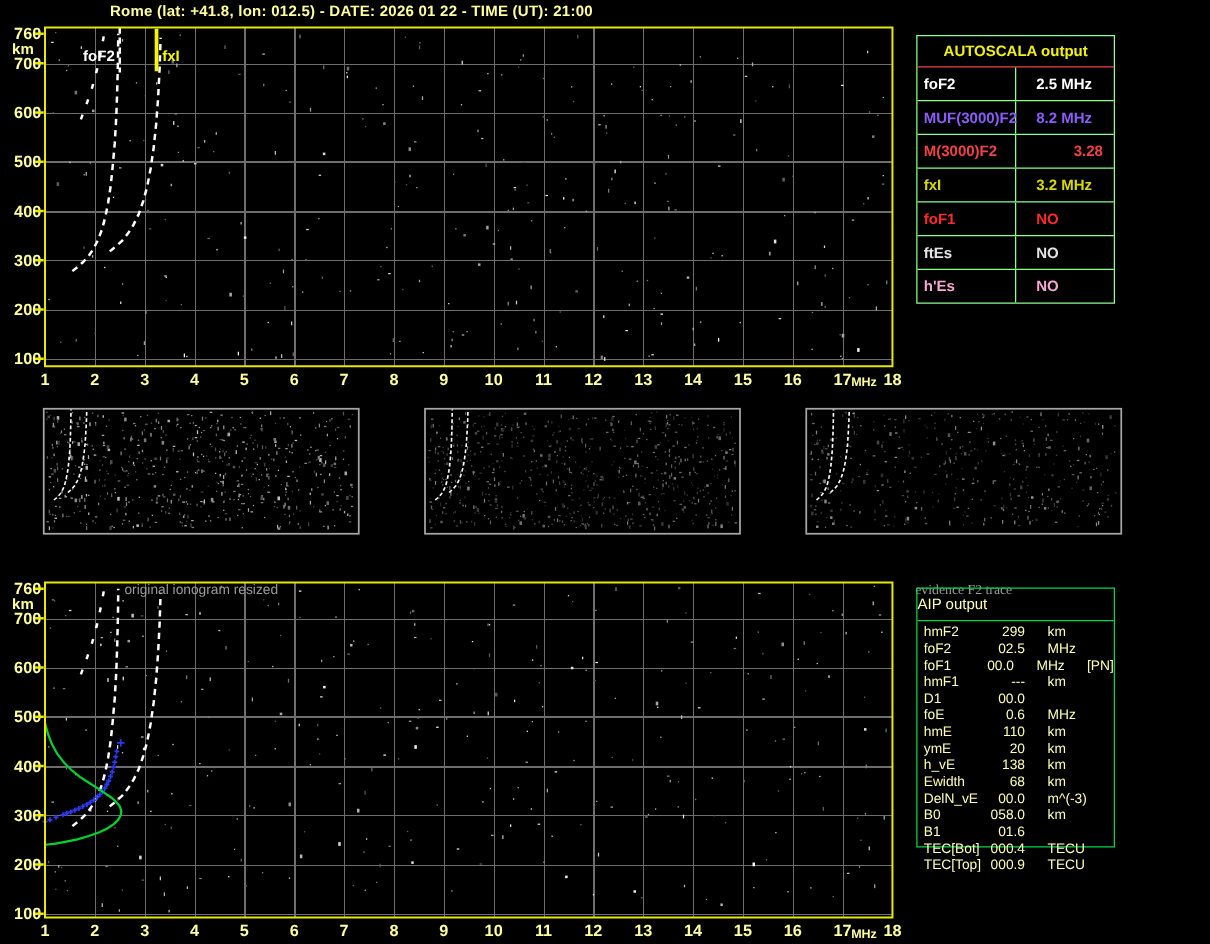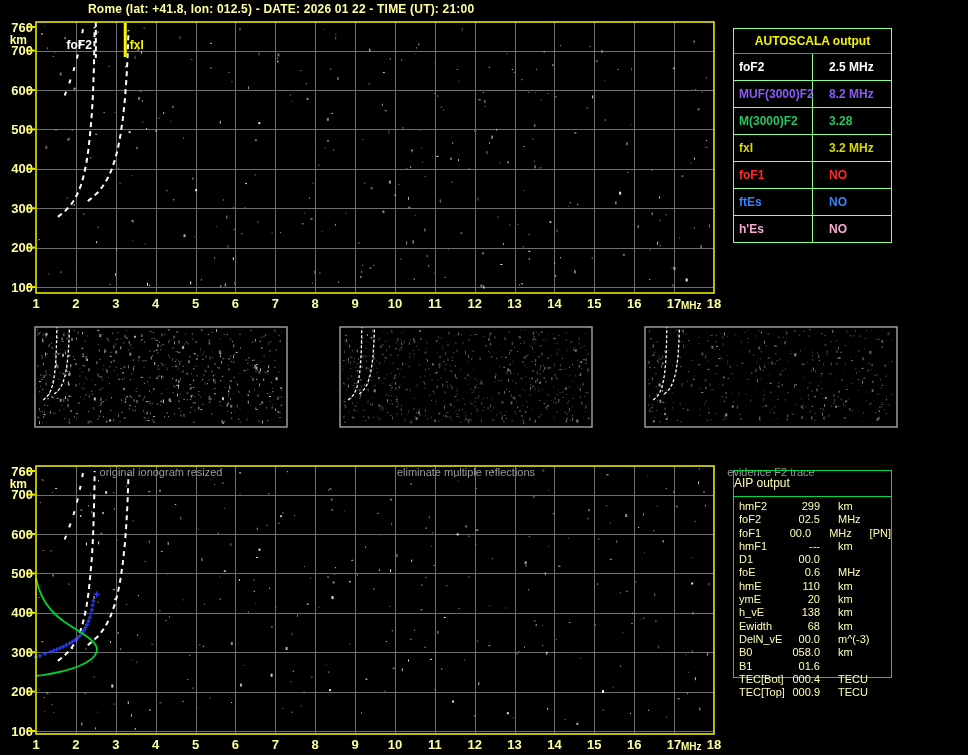--- a/index.html
+++ b/index.html
@@ -29,21 +29,21 @@
               border-bottom:1px solid #00d84a;font-size:12px;}
   .aip-rows{padding-top:3px;}
   .aip-row{display:flex;height:13.3px;white-space:pre;}
   .aip-l{width:50px;padding-left:5px;}
   .aip-v{width:31px;text-align:right;}
   .aip-u{margin-left:18px;width:42px;}
   .aip-x{margin-left:3px;}
 
   .panel-caption{position:absolute;top:433px;width:252px;text-align:center;
                  color:#9a9a9a;font-size:11px;margin-top:33px;}
-  .cap-1{left:35px;} .cap-2{left:340px;} .cap-3{left:645px;}
+  .cap-1{left:35px;} .cap-2{left:340px;} .cap-3{left:645px;font-family:Liberation Serif, serif;}
 </style>
 </head>
 <body>
 
 <div id="root">
 
   <svg id="plots-svg" width="968" height="755">
       <g>
         <line x1="76.38" y1="22" x2="76.38" y2="293" stroke="#6e6e6e" stroke-width="1" shape-rendering="crispEdges"></line>
         <line x1="116.26" y1="22" x2="116.26" y2="293" stroke="#6e6e6e" stroke-width="1" shape-rendering="crispEdges"></line>
@@ -2552,44 +2552,43 @@
   <div class="as-box">
     <div class="as-header">AUTOSCALA output</div>
     <div class="as-row" style="color: rgb(255, 255, 255);">
       <div class="as-cell-l">foF2</div>
       <div class="as-cell-v">2.5 MHz</div>
     </div>
     <div class="as-row" style="color: #8b5cf6;">
       <div class="as-cell-l">MUF(3000)F2</div>
       <div class="as-cell-v">8.2 MHz</div>
     </div>
-    <div class="as-row" style="color: #22c55e;">
+    <div class="as-row" style="color: #ef4444; gap: 30px;">
       <div class="as-cell-l">M(3000)F2</div>
       <div class="as-cell-v">3.28</div>
     </div>
     <div class="as-row" style="color: rgb(216, 216, 0);">
       <div class="as-cell-l">fxI</div>
       <div class="as-cell-v">3.2 MHz</div>
     </div>
     <div class="as-row" style="color: rgb(255, 42, 42);">
       <div class="as-cell-l">foF1</div>
       <div class="as-cell-v">NO</div>
     </div>
-    <div class="as-row" style="color: #3b82f6;">
+    <div class="as-row" style="color: #e5e5e5;">
       <div class="as-cell-l">ftEs</div>
       <div class="as-cell-v">NO</div>
     </div>
     <div class="as-row" style="color: #f9a8d4;">
       <div class="as-cell-l">h'Es</div>
       <div class="as-cell-v">NO</div>
     </div>
   </div>
 
   <div class="panel-caption cap-1">original ionogram resized</div>
-  <div class="panel-caption cap-2">eliminate multiple reflections</div>
   <div class="panel-caption cap-3">evidence F2 trace</div>
 
   <div class="aip-box">
     <div class="aip-header">AIP output</div>
     <div class="aip-rows" id="aip-rows">
         <div class="aip-row"><span class="aip-l">hmF2</span><span class="aip-v">299</span><span class="aip-u">km</span><span class="aip-x"></span></div>
         <div class="aip-row"><span class="aip-l">foF2</span><span class="aip-v">02.5</span><span class="aip-u">MHz</span><span class="aip-x"></span></div>
         <div class="aip-row"><span class="aip-l">foF1</span><span class="aip-v">00.0</span><span class="aip-u">MHz</span><span class="aip-x">[PN]</span></div>
         <div class="aip-row"><span class="aip-l">hmF1</span><span class="aip-v">---</span><span class="aip-u">km</span><span class="aip-x"></span></div>
         <div class="aip-row"><span class="aip-l">D1</span><span class="aip-v">00.0</span><span class="aip-u"></span><span class="aip-x"></span></div>

